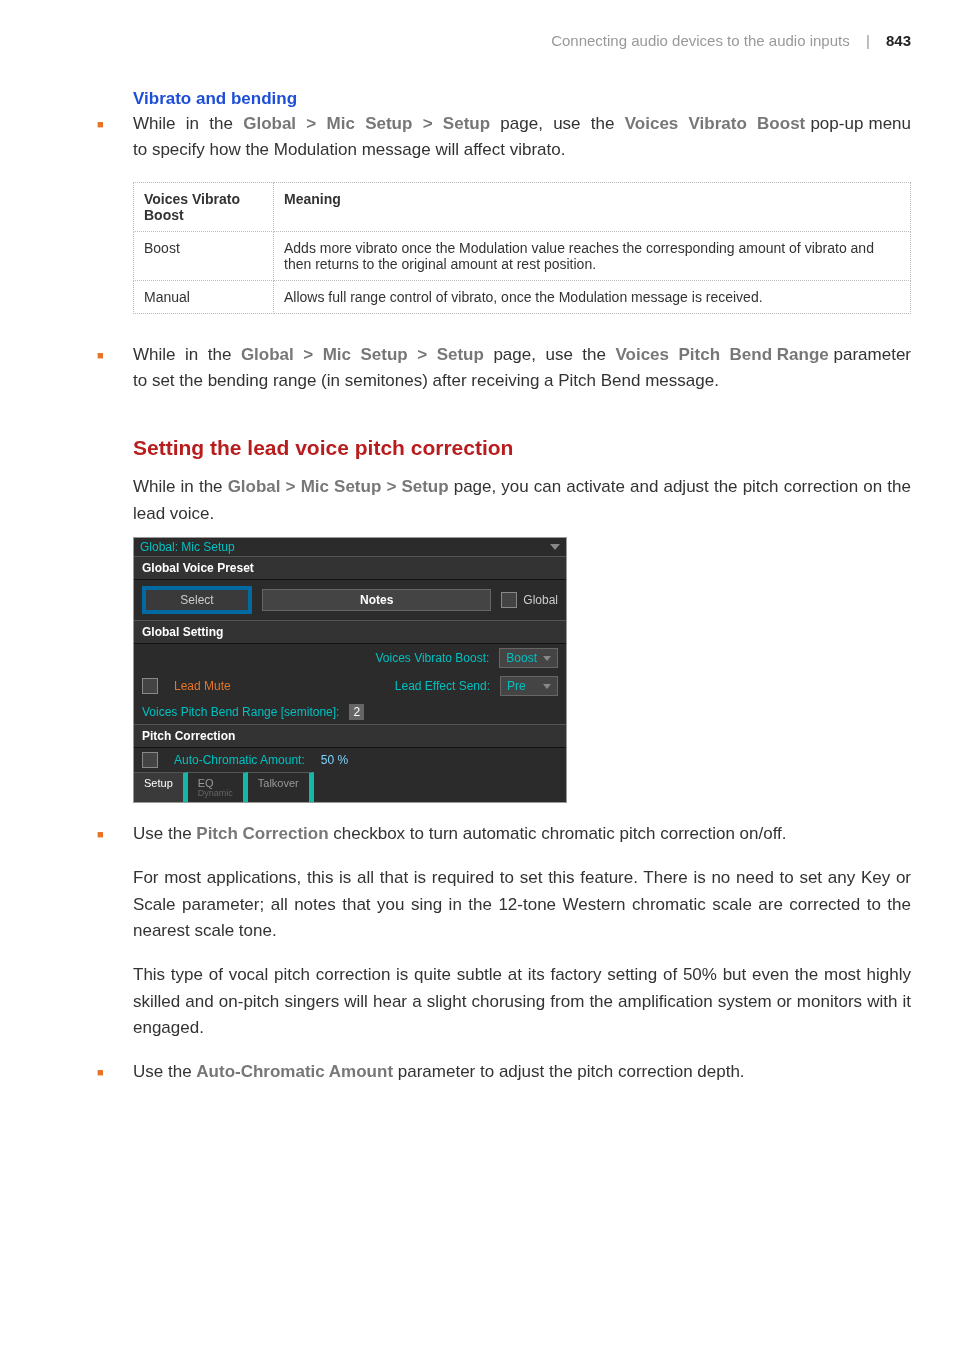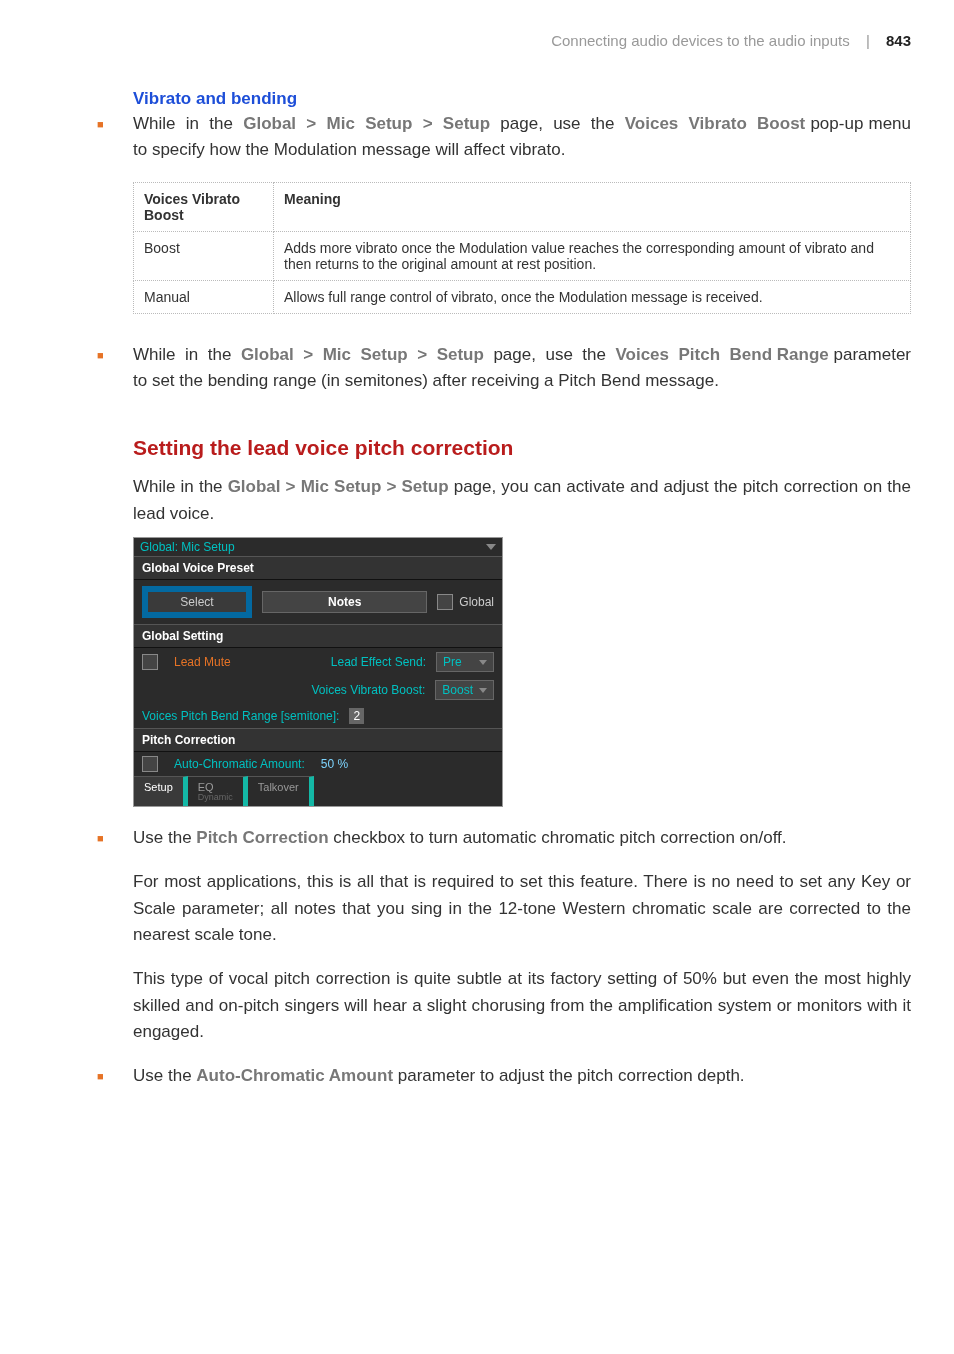--- a/index.html
+++ b/index.html
@@ -59,41 +59,41 @@
     vertical-align: top;
     text-align: left;
     color: #333;
   }
   table.spec th { font-weight: 700; }
   table.spec th:first-child, table.spec td:first-child { width: 140px; }
 
   
   .device {
     margin: 0 0 18px 36px;
-    width: 370px;
+    width: 434px;
     background: #2b2b2b;
     font-family: Arial, sans-serif;
     font-size: 12px;
     border: 1px solid #999;
   }
   .device-title {
     display: flex; align-items: center; justify-content: space-between;
     padding: 2px 6px;
     color: #00c0c0;
     background: #2b2b2b;
   }
   .device-title .menu { width: 0; height: 0; border-left: 5px solid transparent; border-right: 5px solid transparent; border-top: 6px solid #888; }
   .section-bar {
     background: #333; color: #fff; font-weight: 700;
     padding: 4px 8px; border-top: 1px solid #555; border-bottom: 1px solid #111;
   }
   .row { display: flex; align-items: center; padding: 4px 8px; gap: 10px; }
   .preset-row { display: flex; align-items: center; padding: 6px 8px; }
   .preset-btn {
-    width: 110px; background: #3a3a3a; border: 6px solid #0369a1; color: #ccc;
+    width: 110px; background: #3a3a3a; border: 4px solid #0369a1; color: #ccc;
     text-align: center; padding: 3px 0; font-size: 12px;
   }
   .preset-val {
     flex: 1; margin-left: 10px; background: #444; border: 1px solid #666; color: #fff;
     text-align: center; padding: 3px 0; font-weight: 700;
   }
   .global-toggle { display: flex; align-items: center; margin-left: 10px; color: #ccc; }
   .chk { width: 16px; height: 16px; border: 1px solid #888; background: #444; margin-right: 6px; display: inline-block; }
   .dim-label { color: #00c0c0; font-size: 12px; }
   .orange-label { color: #e67326; }
@@ -169,37 +169,37 @@
     <div class="preset-row">
       <div class="preset-btn">Select</div>
       <div class="preset-val">Notes</div>
       <span class="global-toggle">
         <span class="chk"></span>
         <span>Global</span>
       </span>
     </div>
     <div class="section-bar">Global Setting</div>
     <div class="row">
+      <span style="min-width:96px;"></span>
+      <span class="dim-label" style="flex:1;text-align:right;">Voices Vibrato Boost:</span>
+      <span class="val-box">
+        <span>Boost</span>
+          <span class="dd"></span>
+      </span>
+    </div>
+    <div class="row">
       <span class="chk"></span>
       <span class="orange-label" style="min-width:70px;">Lead Mute</span>
       <span class="dim-label" style="flex:1;text-align:right;">Lead Effect Send:</span>
       <span class="val-box">
         <span>Pre</span>
           <span class="dd"></span>
       </span>
     </div>
     <div class="row">
-      <span style="min-width:96px;"></span>
-      <span class="dim-label" style="flex:1;text-align:right;">Voices Vibrato Boost:</span>
-      <span class="val-box">
-        <span>Boost</span>
-          <span class="dd"></span>
-      </span>
-    </div>
-    <div class="row">
       <span class="dim-label">Voices Pitch Bend Range [semitone]:</span>
       <span class="highlight-field">2</span>
     </div>
     <div class="section-bar">Pitch Correction</div>
     <div class="row">
       <span class="chk"></span>
       <span class="dim-label">Auto-Chromatic Amount:</span>
       <span style="color:#7dd3fc;margin-left:6px;">50 %</span>
     </div>
     <div class="tabs">

